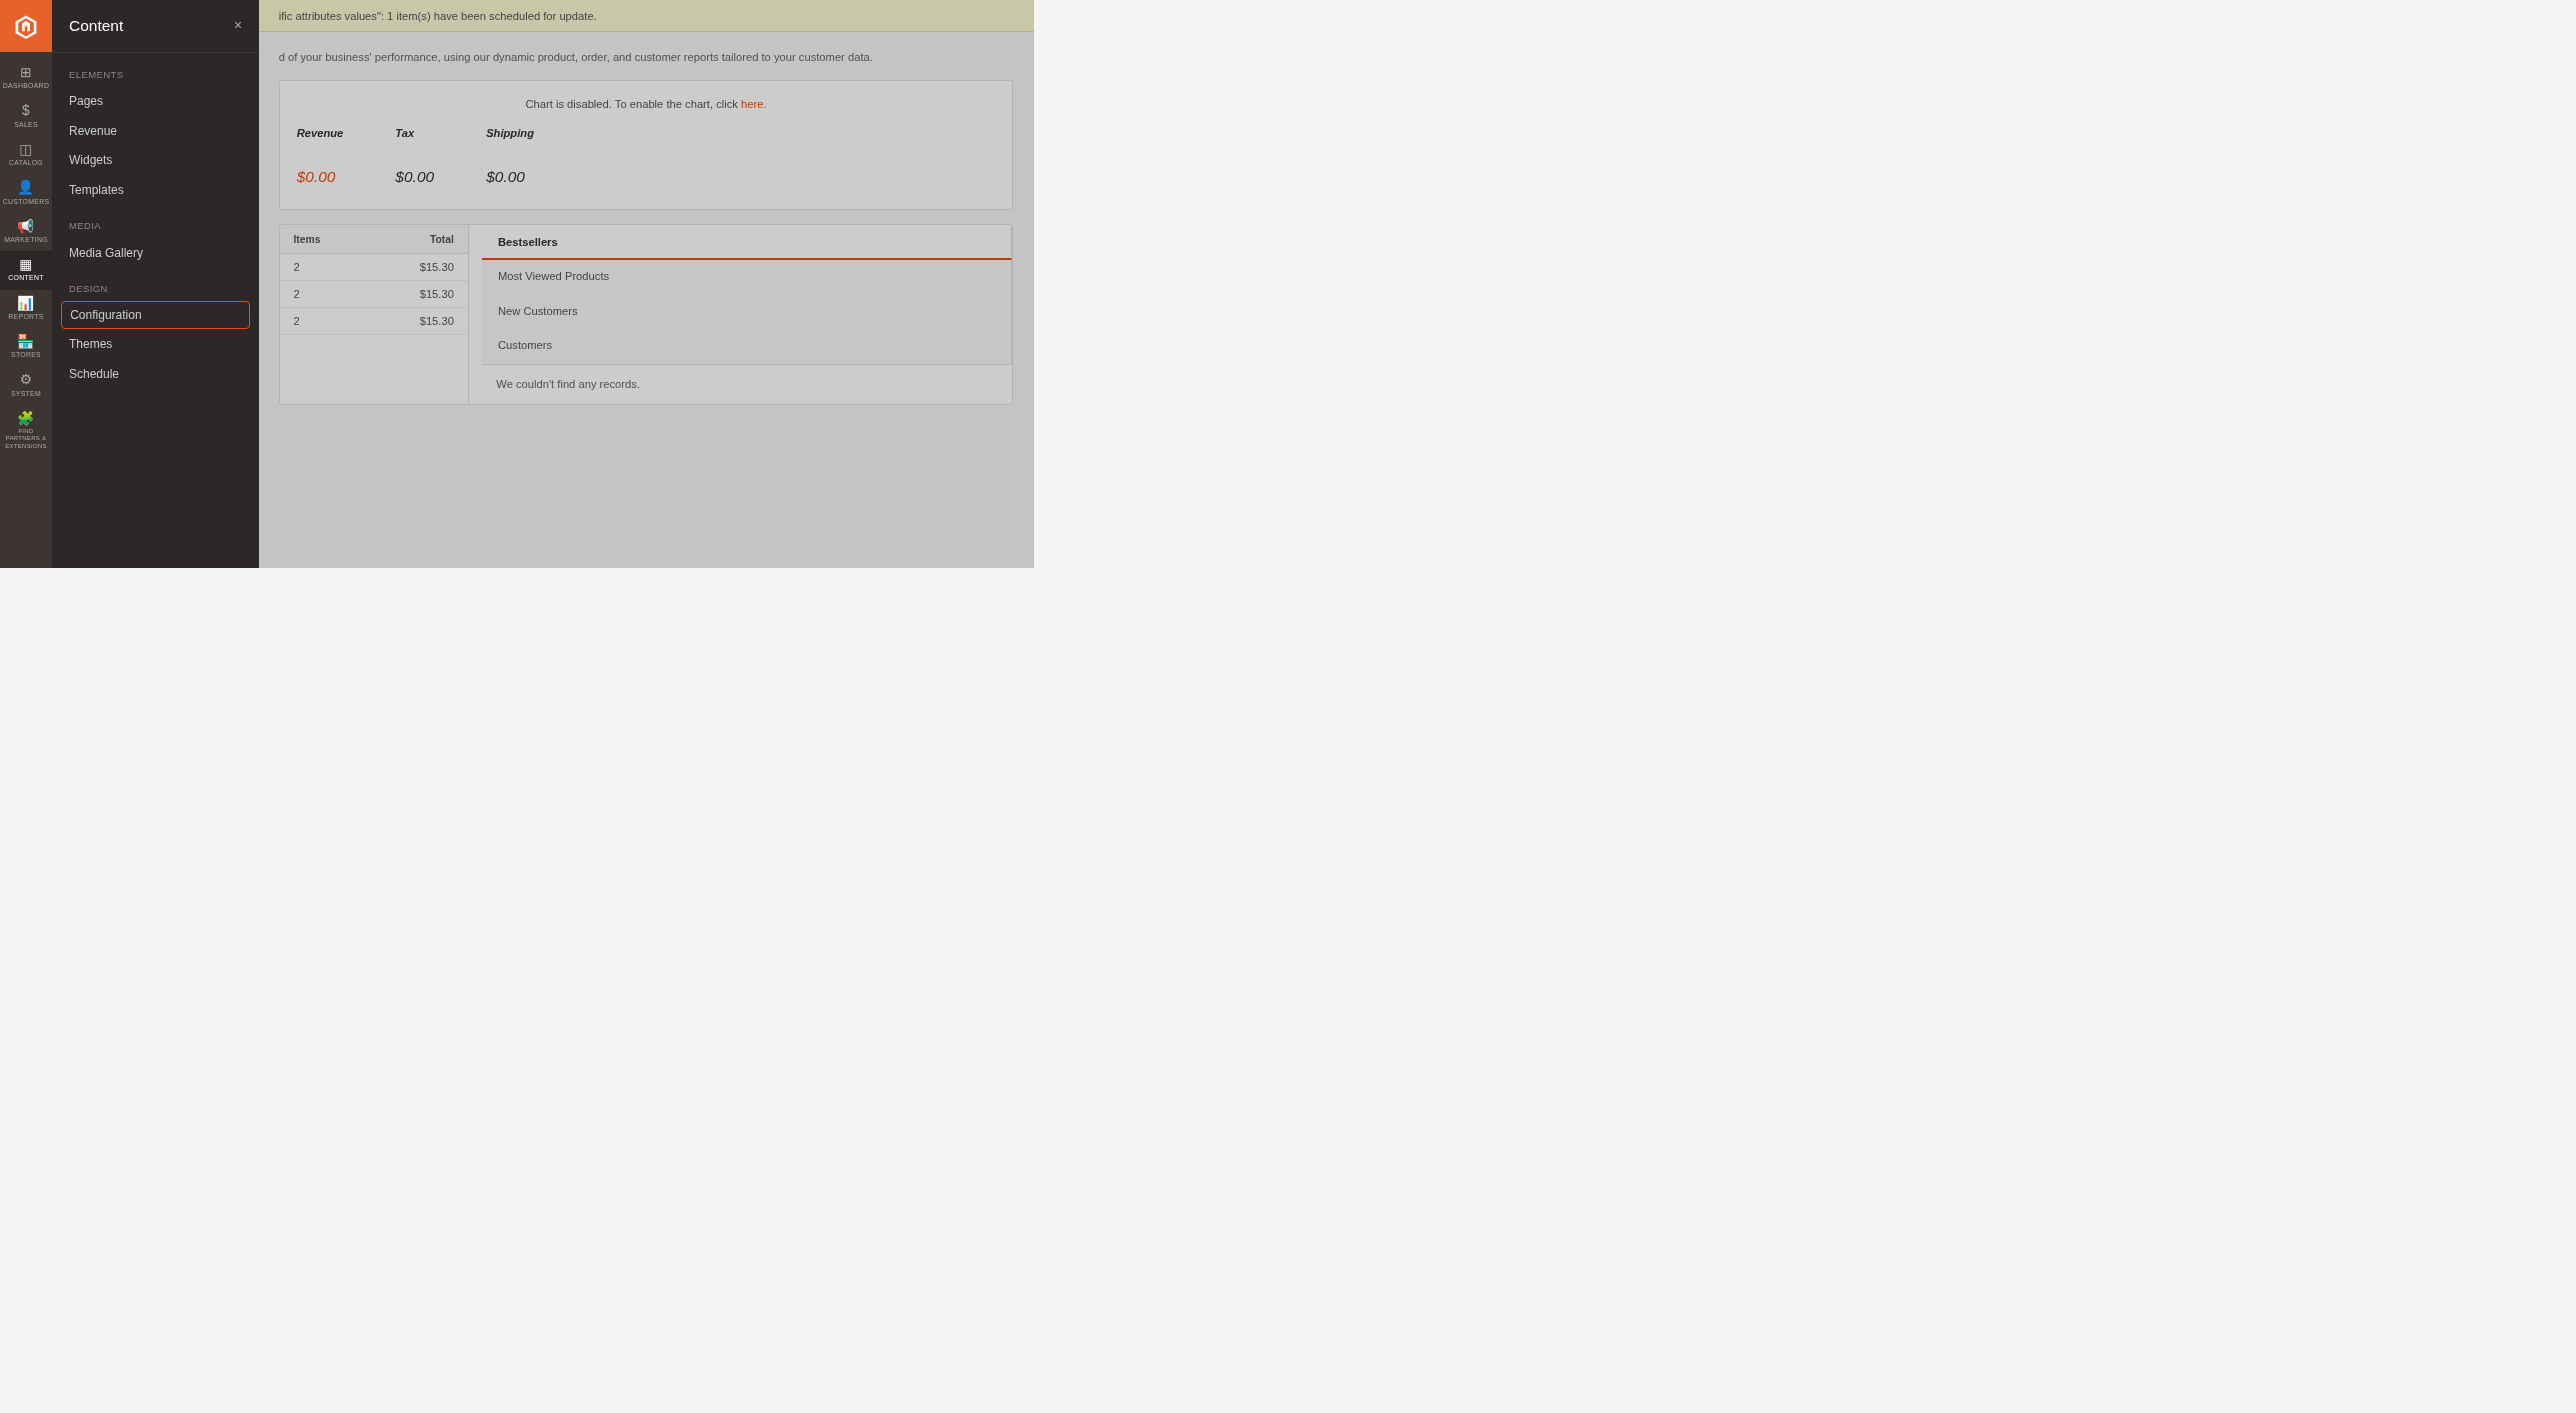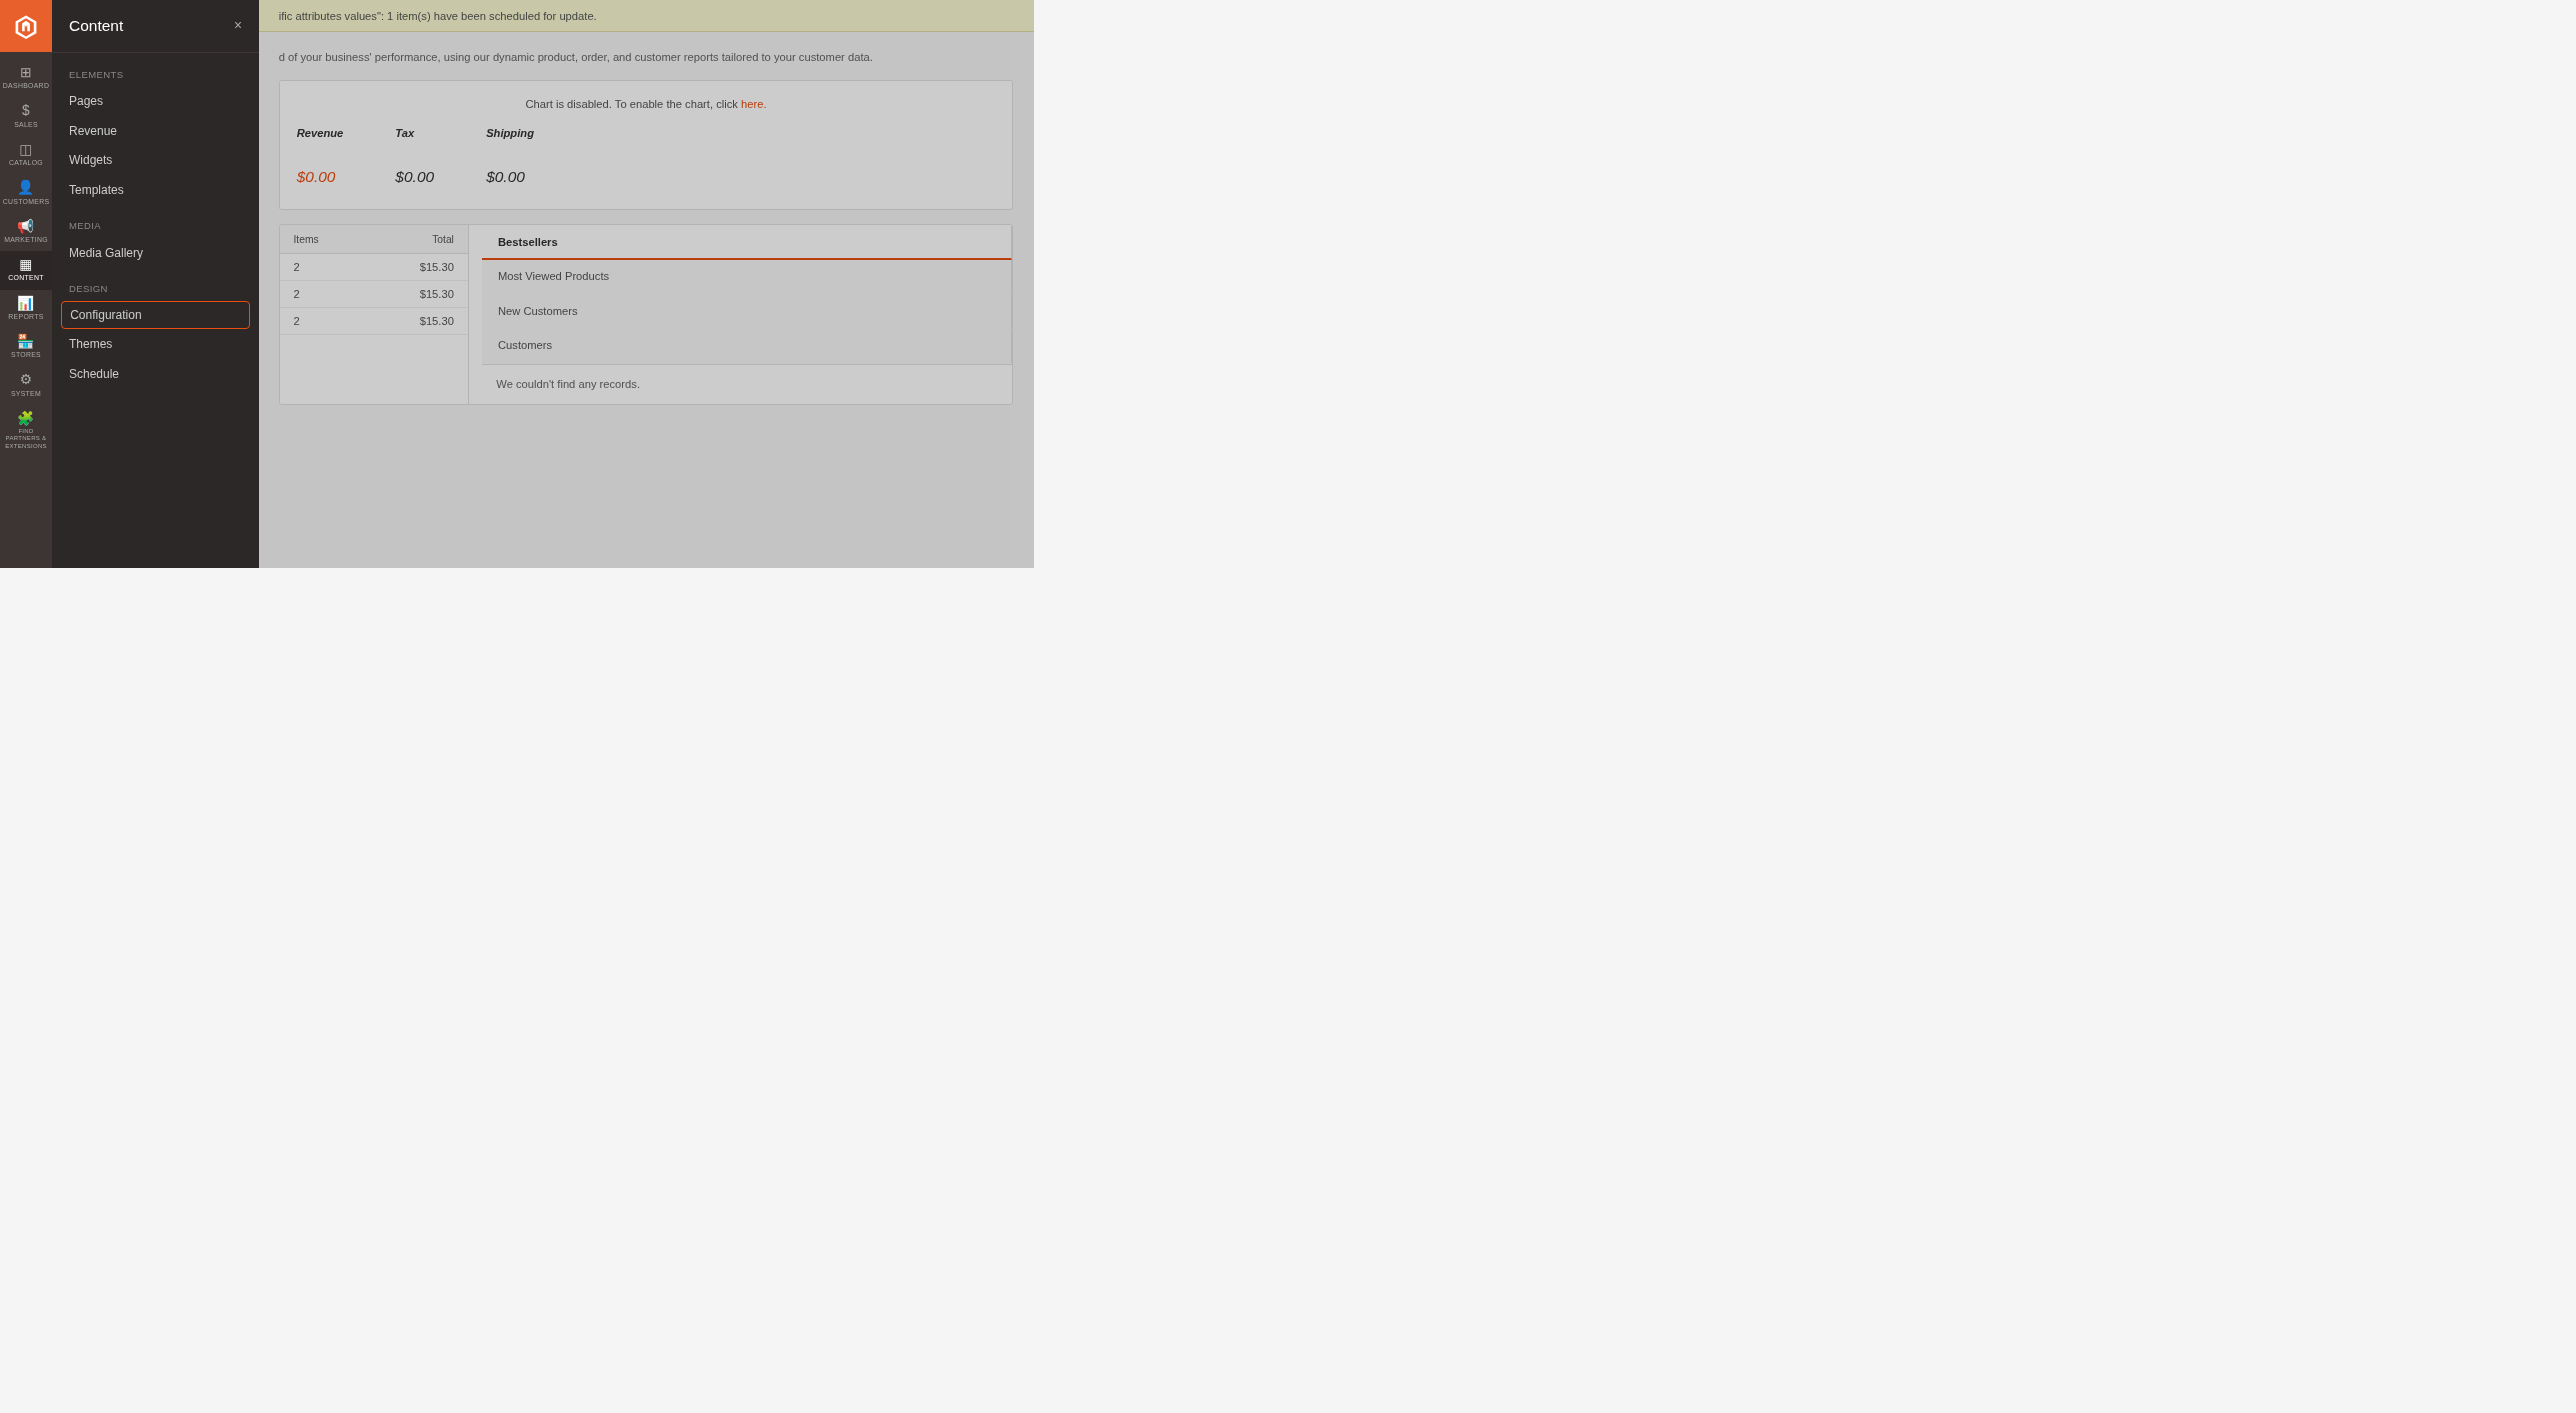--- a/index.html
+++ b/index.html
@@ -226,21 +226,21 @@
 
     .orders-table-header {
       display: flex;
       padding: 8.6px 13.8px;
       background: #f8f8f8;
       border-bottom: 0.9px solid #e0e0e0;
     }
 
     .orders-table-header .col {
       font-size: 10.3px;
-      font-weight: 400;
+      font-weight: 700;
       color: #555;
     }
 
     .orders-table-header .col-items {
       flex: 1;
     }
 
     .orders-table-header .col-total {
       text-align: right;
     }

